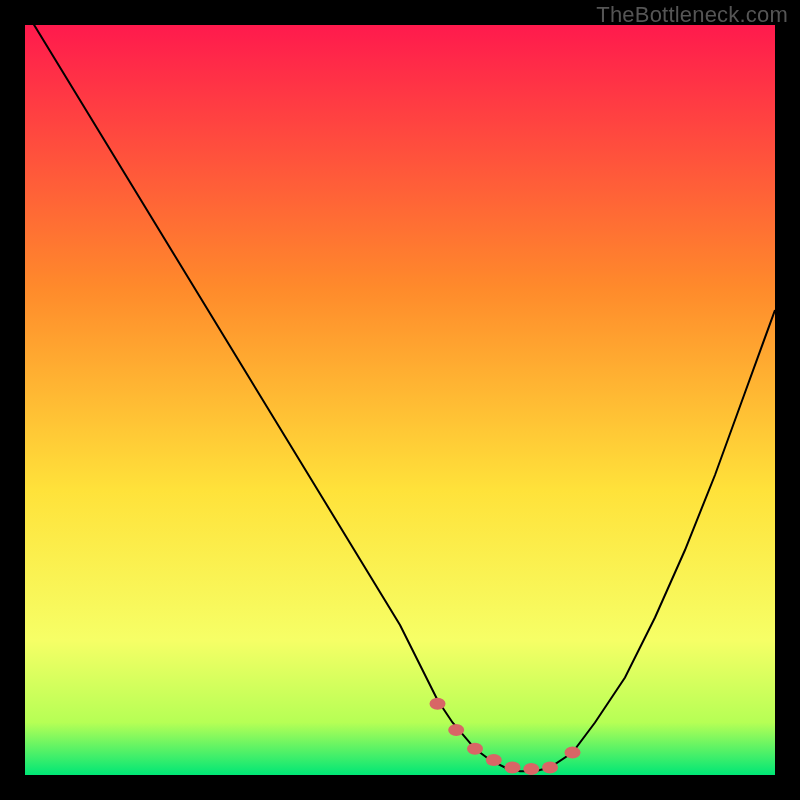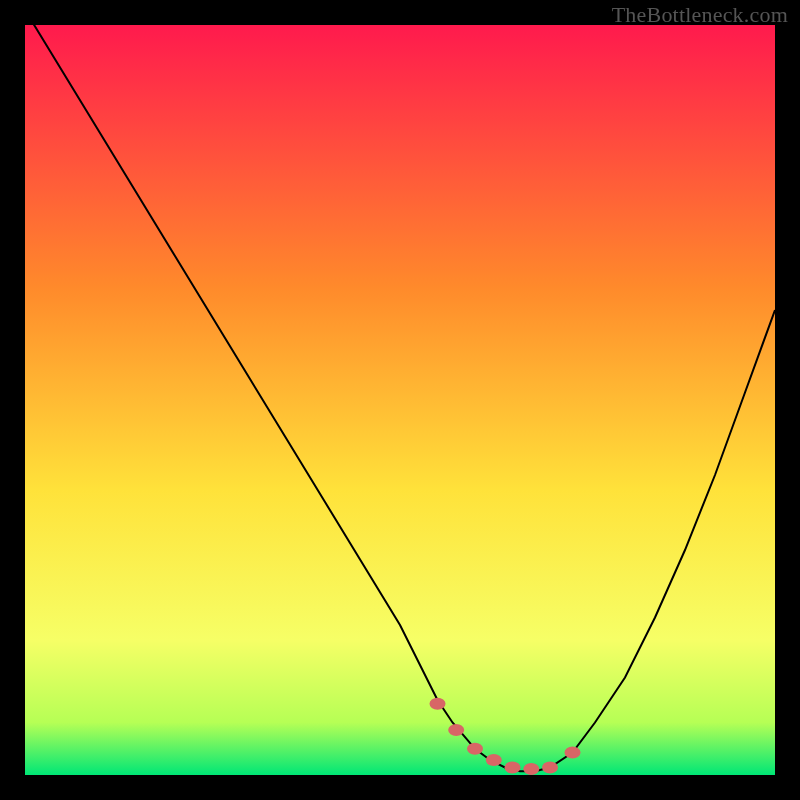--- a/index.html
+++ b/index.html
@@ -31,21 +31,20 @@
     height: 750px;
   }
   .watermark {
     position: absolute;
     top: 2px;
     right: 12px;
     color: #555;
     font-size: 22px;
     letter-spacing: 0.2px;
     user-select: none;
-    font-family: Liberation Serif, serif;
   }
 </style>
 </head>
 <body>
 
 <div class="frame">
   <div class="watermark">TheBottleneck.com</div>
 
   <div class="plot">
     <svg viewBox="0 0 750 750" preserveAspectRatio="none">

